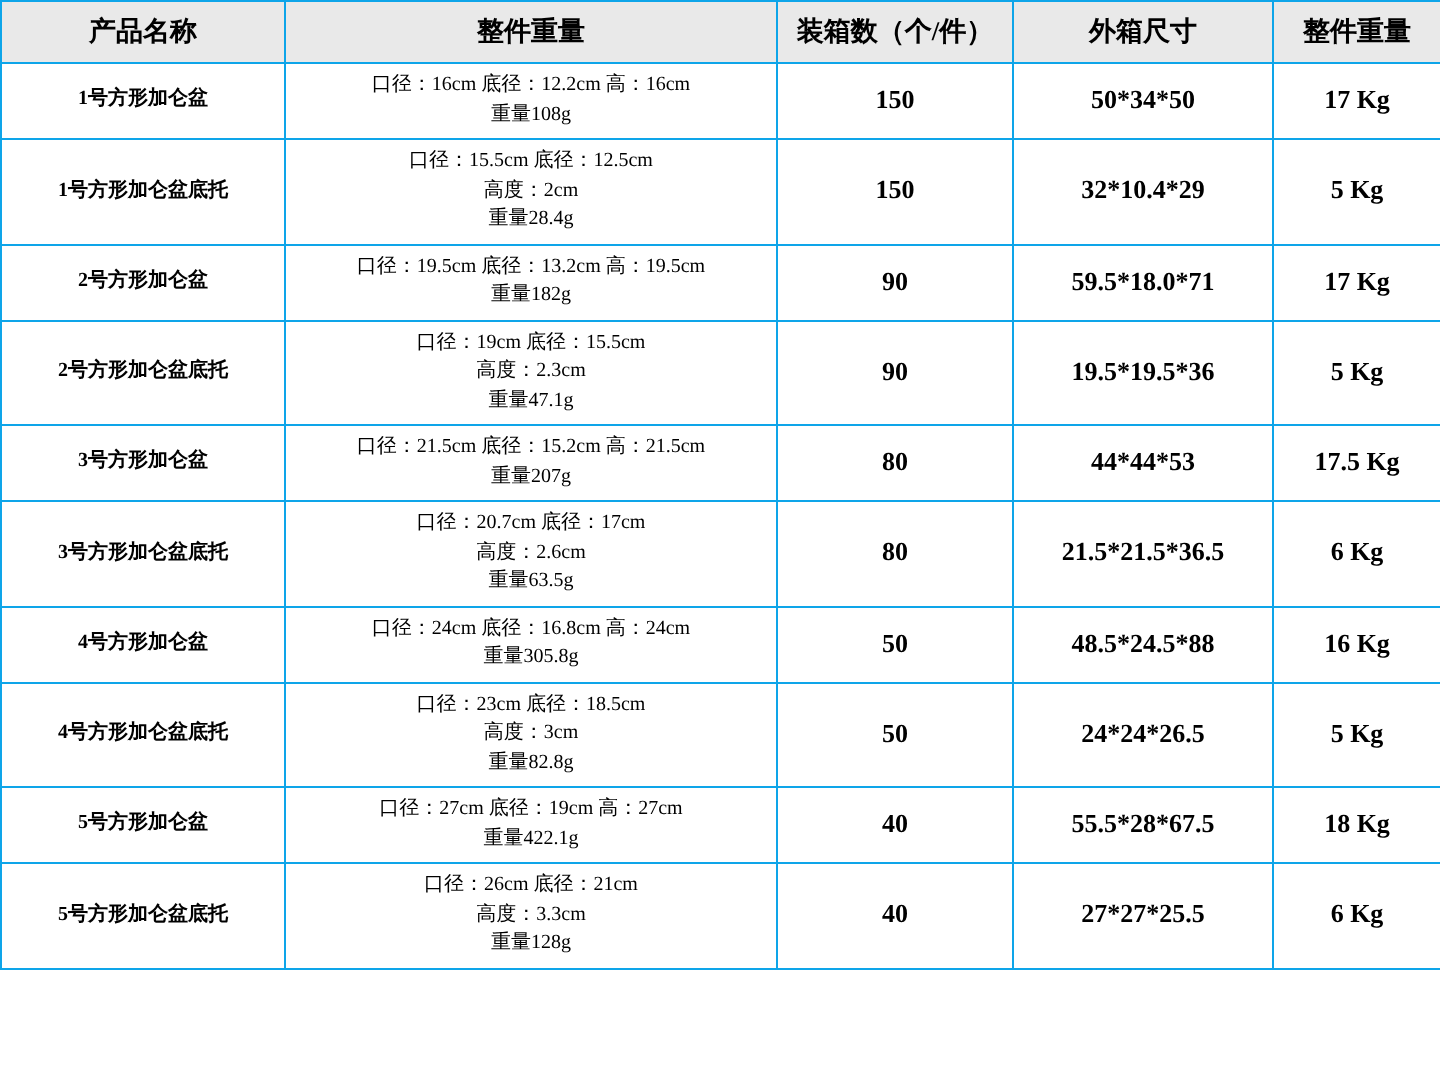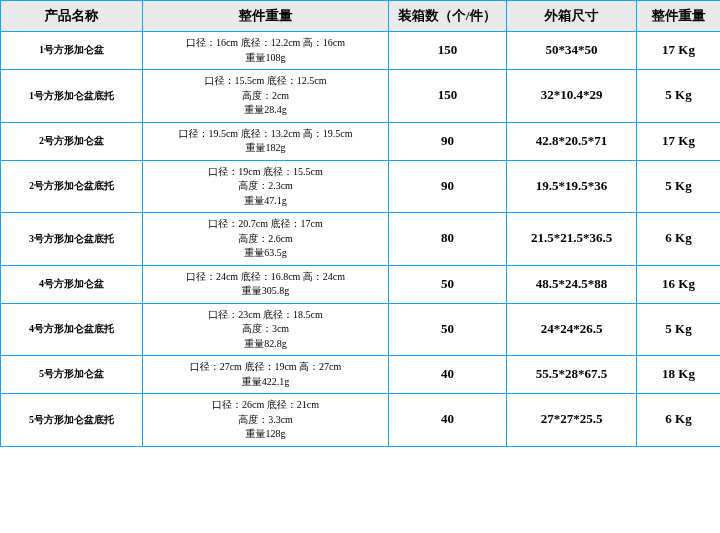--- a/index.html
+++ b/index.html
@@ -86,29 +86,36 @@
       <td class="name">1号方形加仑盆底托</td>
       <td class="size">口径：15.5cm 底径：12.5cm<br>高度：2cm<br>重量28.4g</td>
       <td class="qty">150</td>
       <td class="carton">32*10.4*29</td>
       <td class="weight">5 Kg</td>
     </tr>
     <tr>
       <td class="name">2号方形加仑盆</td>
       <td class="size">口径：19.5cm 底径：13.2cm 高：19.5cm<br>重量182g</td>
       <td class="qty">90</td>
-      <td class="carton">42.8*20.5*71</td>
+      <td class="carton">59.5*18.0*71</td>
       <td class="weight">17 Kg</td>
     </tr>
     <tr>
       <td class="name">2号方形加仑盆底托</td>
       <td class="size">口径：19cm 底径：15.5cm<br>高度：2.3cm<br>重量47.1g</td>
       <td class="qty">90</td>
       <td class="carton">19.5*19.5*36</td>
       <td class="weight">5 Kg</td>
+    </tr>
+    <tr>
+      <td class="name">3号方形加仑盆</td>
+      <td class="size">口径：21.5cm 底径：15.2cm 高：21.5cm<br>重量207g</td>
+      <td class="qty">80</td>
+      <td class="carton">44*44*53</td>
+      <td class="weight">17.5 Kg</td>
     </tr>
     <tr>
       <td class="name">3号方形加仑盆底托</td>
       <td class="size">口径：20.7cm 底径：17cm<br>高度：2.6cm<br>重量63.5g</td>
       <td class="qty">80</td>
       <td class="carton">21.5*21.5*36.5</td>
       <td class="weight">6 Kg</td>
     </tr>
     <tr>
       <td class="name">4号方形加仑盆</td>

